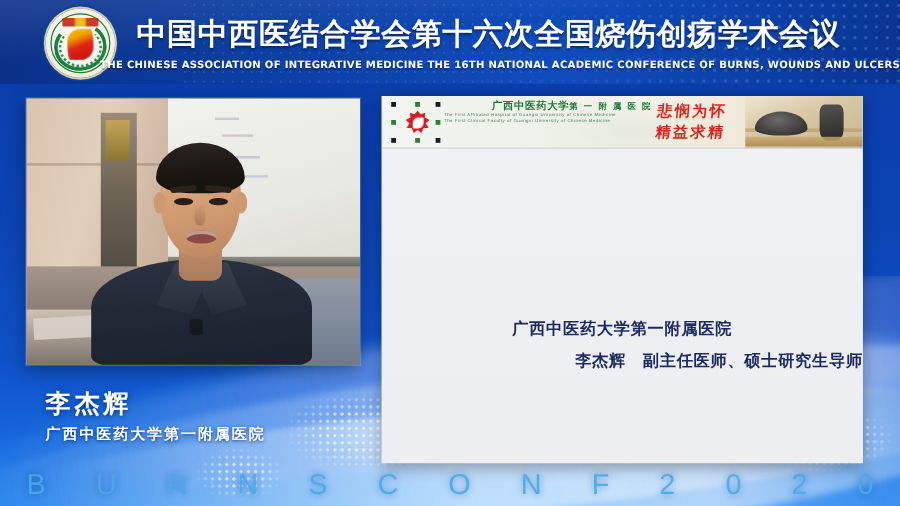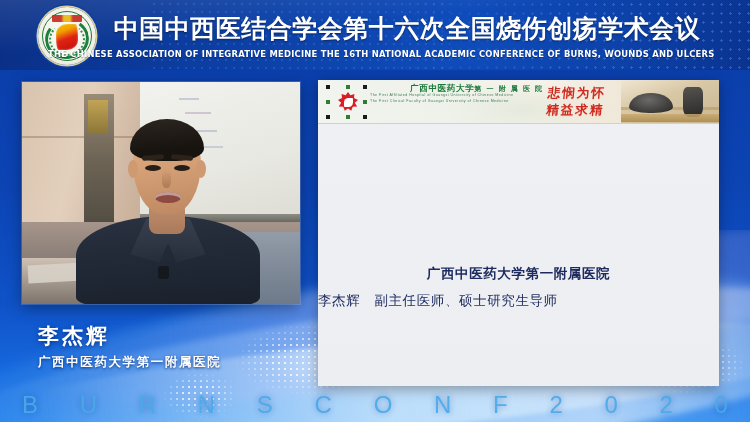--- a/index.html
+++ b/index.html
@@ -41,21 +41,21 @@
   .logo .topchar{position:absolute;left:50%;top:8px;transform:translateX(-50%);
     width:30px;height:7px;
     background:linear-gradient(90deg,#c21a10 0%,#c21a10 30%,#e8b200 40%,#e8b200 60%,#c21a10 70%,#c21a10 100%);
     opacity:.85;border-radius:1px;}
 
   .hdr-cn{position:absolute;left:0;top:12px;width:736px;text-align:center;
     padding-left:78px;box-sizing:border-box;
     font-family:"DejaVu Sans","Liberation Sans",sans-serif;
     font-size:25px;font-weight:bold;color:#ffffff;letter-spacing:.5px;
     text-shadow:0 1px 2px rgba(0,0,0,.45);white-space:nowrap;}
-  .hdr-en{position:absolute;left:0;top:49px;width:750px;text-align:left;
+  .hdr-en{position:absolute;left:0;top:49px;width:750px;text-align:right;
     padding-left:48px;box-sizing:border-box;
     font-size:8.4px;font-weight:bold;color:#ffffff;letter-spacing:.25px;
     white-space:nowrap;text-shadow:0 1px 1px rgba(0,0,0,.35);}
 
   
   .swoosh-wrap{position:absolute;left:0;top:230px;width:750px;height:192px;overflow:hidden;}
   .sw{position:absolute;border-radius:50%;}
   .sw1{left:-120px;top:50px;width:1050px;height:300px;
     background:linear-gradient(90deg,rgba(80,170,255,.0) 0%,rgba(120,200,255,.30) 35%,rgba(170,225,255,.45) 60%,rgba(90,175,250,.12) 100%);
     transform:rotate(-6deg);filter:blur(6px);}
@@ -214,22 +214,22 @@
   .sh-sep{position:absolute;left:0;top:43px;width:401px;height:1px;background:#cfcfd4;}
 
   .slide-body{position:absolute;left:0;top:44px;width:401px;height:262px;
     background:linear-gradient(180deg,#eff0f4 0%,#eceef2 100%);}
   .sl-title{position:absolute;left:0;top:84px;width:401px;text-align:center;
     font-size:17.5px;font-weight:bold;color:#e2231a;letter-spacing:.6px;white-space:nowrap;
     font-family:"DejaVu Sans",sans-serif;}
   .sl-org{position:absolute;left:0;top:141px;width:401px;text-align:center;
     font-size:13.5px;font-weight:bold;color:#1c2a5e;letter-spacing:.6px;white-space:nowrap;
     font-family:"DejaVu Sans",sans-serif;}
-  .sl-person{position:absolute;left:0;top:168px;width:401px;text-align:left;
-    font-size:13.5px;font-weight:normal;color:#1c2a5e;letter-spacing:.6px;white-space:nowrap;
+  .sl-person{position:absolute;left:0;top:168px;width:401px;text-align:right;
+    font-size:13.5px;font-weight:bold;color:#1c2a5e;letter-spacing:.6px;white-space:nowrap;
     font-family:"DejaVu Sans",sans-serif;}
   .sl-date{position:absolute;left:0;top:218px;width:401px;text-align:center;
     font-size:11.5px;font-weight:bold;color:#1b1b1b;letter-spacing:.4px;
     font-family:"DejaVu Serif","Liberation Serif",serif;}
 
   .handle{position:absolute;width:4px;height:4px;background:#1a1a1a;}
   .handle.g{background:#2f7d32;}
 </style>
 </head>
 <body>

